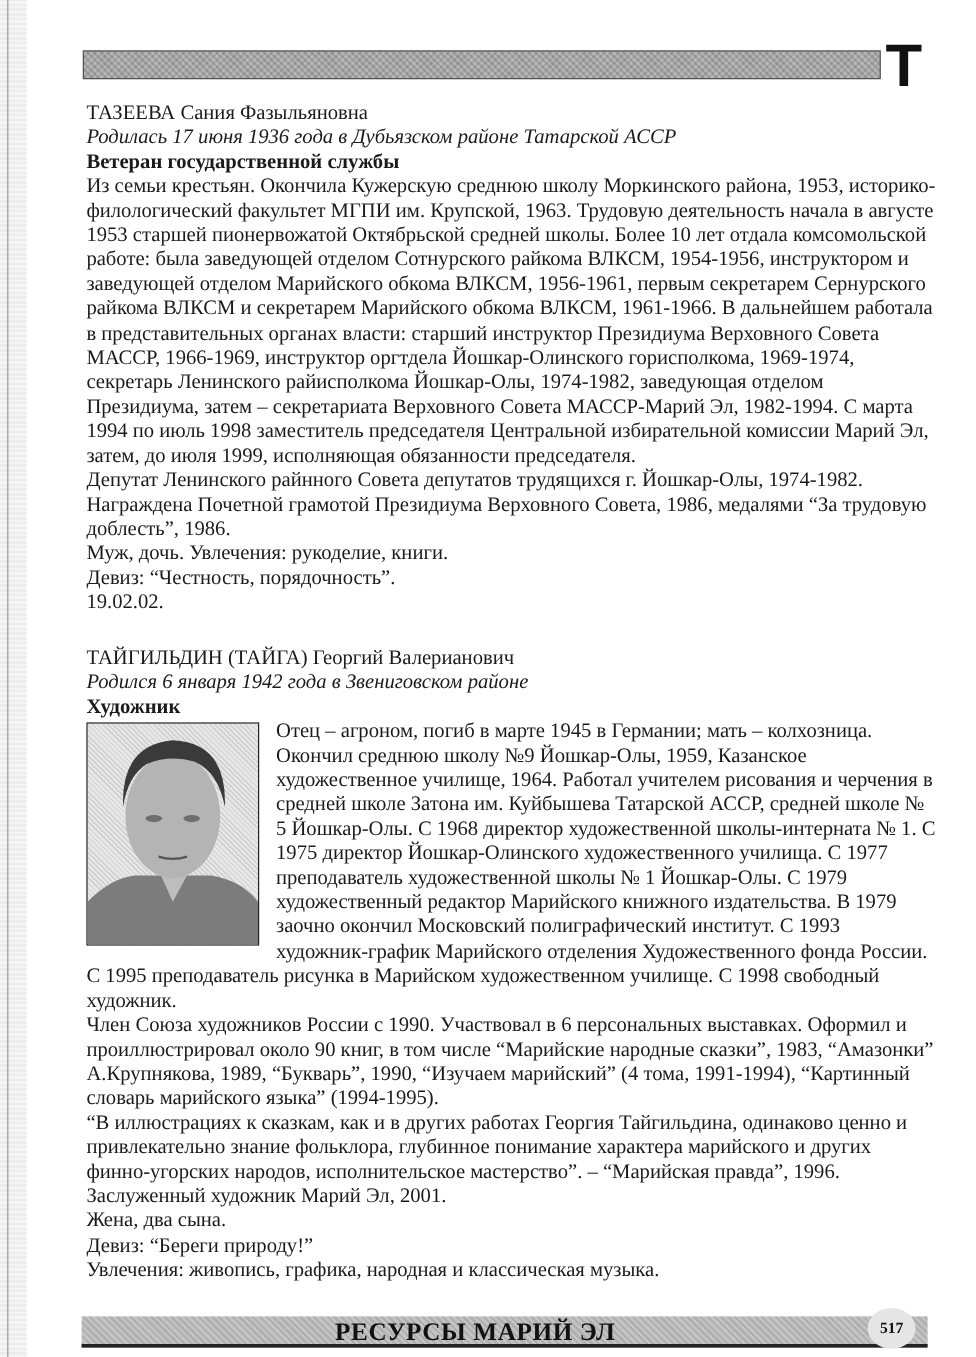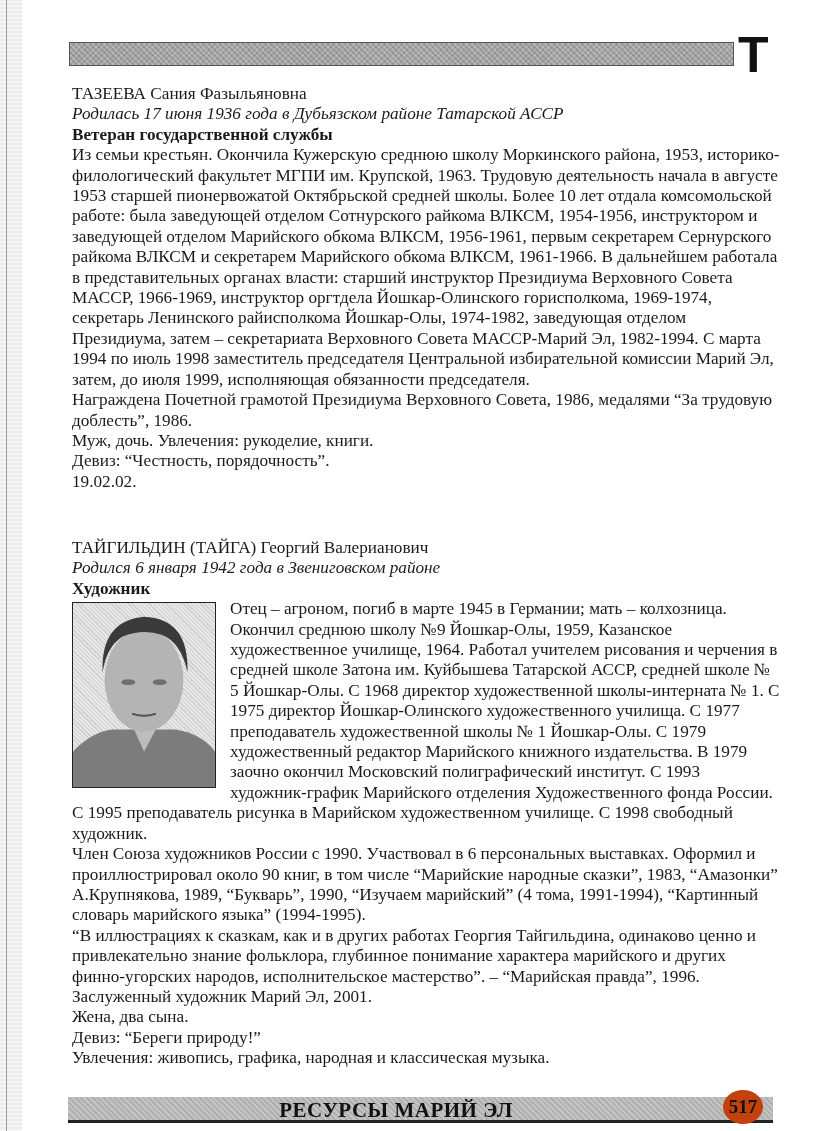--- a/index.html
+++ b/index.html
@@ -54,38 +54,39 @@
     box-sizing: border-box;
   }
   .footer-title {
     position: absolute; left: 0; right: 80px; top: 1098px; text-align: center;
     padding-left: 59px;
     font-family: "Liberation Serif", "DejaVu Serif", serif;
     font-weight: bold; font-size: 21px; letter-spacing: 0.5px; color: #111;
   }
   .page-num {
     position: absolute; left: 723px; top: 1090px; width: 40px; height: 34px;
-    background: #c2410c; border-radius: 50%;
-    font-weight: bold; font-size: 19px; line-height: 34px; text-align: center; color: #111;
+    background: #e5e5e5; border-radius: 50%;
+    font-weight: bold; font-size: 13px; line-height: 34px; text-align: center; color: #111;
   }
 </style>
 </head>
 <body>
 
 <div class="left-edge"></div>
 <div class="left-edge-line"></div>
 
 <div class="header-bar"></div>
 <div class="section-letter">Т</div>
 
 <div class="entry" id="entry1">
   <p class="name">ТАЗЕЕВА Сания Фазыльяновна</p>
   <p class="born">Родилась 17 июня 1936 года в Дубьязском районе Татарской АССР</p>
   <p class="title">Ветеран государственной службы</p>
   <p>Из семьи крестьян. Окончила Кужерскую среднюю школу Моркинского района, 1953, историко-филологический факультет МГПИ им. Крупской, 1963. Трудовую деятельность начала в августе 1953 старшей пионервожатой Октябрьской средней школы. Более 10 лет отдала комсомольской работе: была заведующей отделом Сотнурского райкома ВЛКСМ, 1954-1956, инструктором и заведующей отделом Марийского обкома ВЛКСМ, 1956-1961, первым секретарем Сернурского райкома ВЛКСМ и секретарем Марийского обкома ВЛКСМ, 1961-1966. В дальнейшем работала в представительных органах власти: старший инструктор Президиума Верховного Совета МАССР, 1966-1969, инструктор оргтдела Йошкар-Олинского горисполкома, 1969-1974, секретарь Ленинского райисполкома Йошкар-Олы, 1974-1982, заведующая отделом Президиума, затем – секретариата Верховного Совета МАССР-Марий Эл, 1982-1994. С марта 1994 по июль 1998 заместитель председателя Центральной избирательной комиссии  Марий Эл, затем, до июля 1999, исполняющая обязанности председателя.</p>
+  <p>Депутат Ленинского райнного Совета депутатов трудящихся г. Йошкар-Олы, 1974-1982.</p>
   <p>Награждена Почетной грамотой Президиума Верховного Совета, 1986, медалями “За трудовую доблесть”, 1986.</p>
   <p>Муж, дочь. Увлечения: рукоделие, книги.</p>
   <p>Девиз: “Честность, порядочность”.</p>
   <p>19.02.02.</p>
 </div>
 
 <div class="entry" id="entry2">
   <p class="name">ТАЙГИЛЬДИН (ТАЙГА) Георгий Валерианович</p>
   <p class="born">Родился 6 января 1942 года в Звениговском районе</p>
   <p class="title">Художник</p>

